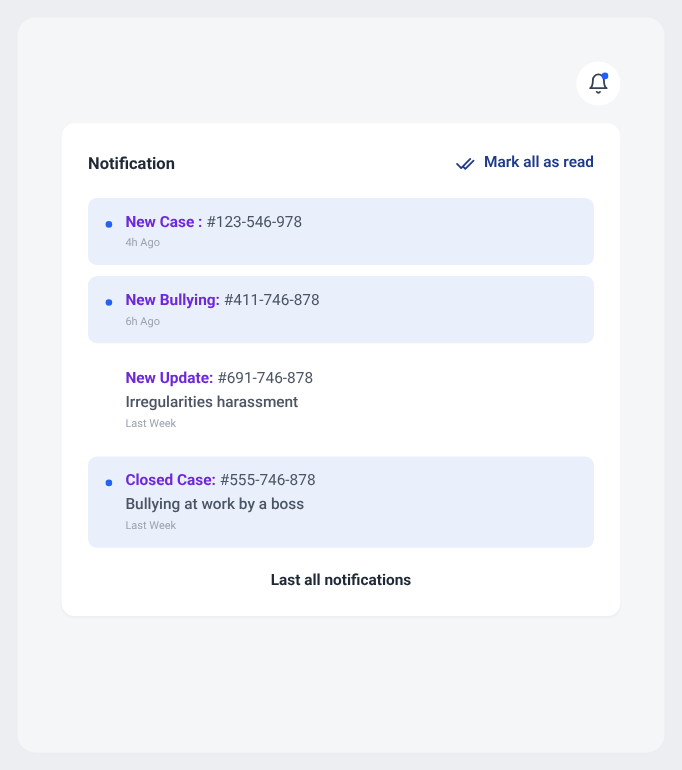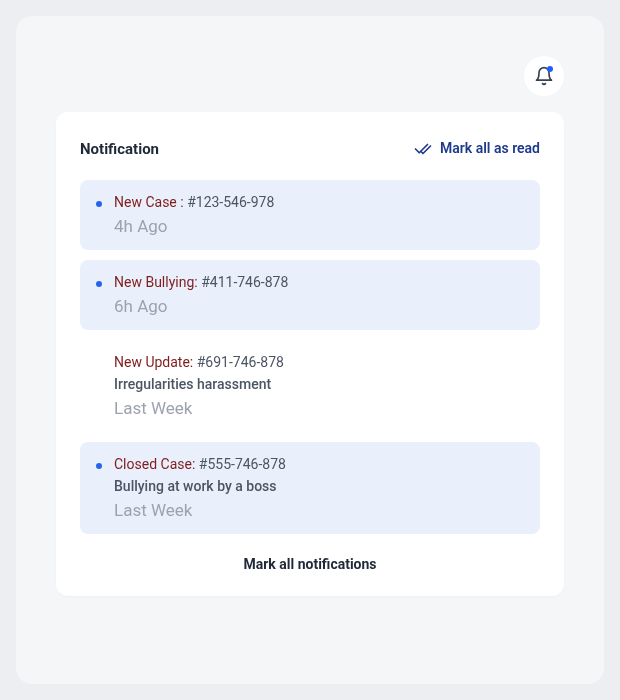--- a/index.html
+++ b/index.html
@@ -111,34 +111,34 @@
     .notif-content {
       display: flex;
       flex-direction: column;
       gap: 6px;
     }
     .notif-title-line {
       font-size: 14px;
       color: #1f2937;
     }
     .notif-type {
-      font-weight: 400;
-      color: #7f1d1d;
+      font-weight: 700;
+      color: #6d28d9;
     }
     .notif-case {
       font-weight: 400;
       color: #4b5563;
     }
     .notif-desc {
       font-size: 14px;
       color: #4b5563;
       font-weight: 500;
     }
     .notif-time {
-      font-size: 17px;
+      font-size: 10px;
       color: #9ca3af;
     }
     .view-all {
       text-align: center;
       margin-top: 22px;
       font-size: 14px;
       font-weight: 700;
       color: #1f2937;
       cursor: pointer;
     }
@@ -211,15 +211,15 @@
           <div class="notif-title-line">
             <span class="notif-type">Closed Case:</span>
             <span class="notif-case">#555-746-878</span>
           </div>
           <div class="notif-desc">Bullying at work by a boss</div>
           <div class="notif-time">Last Week</div>
         </div>
       </div>
     </div>
 
-    <div class="view-all">Mark all notifications</div>
+    <div class="view-all">Last all notifications</div>
   </div>
 </div>
 
 </body></html>

